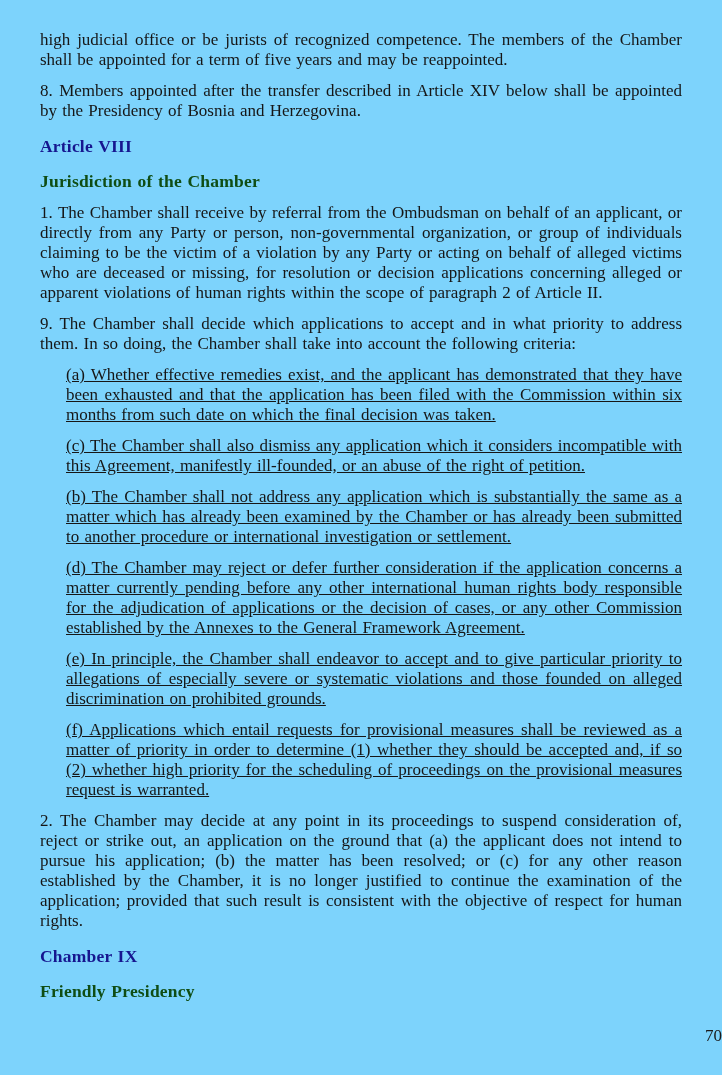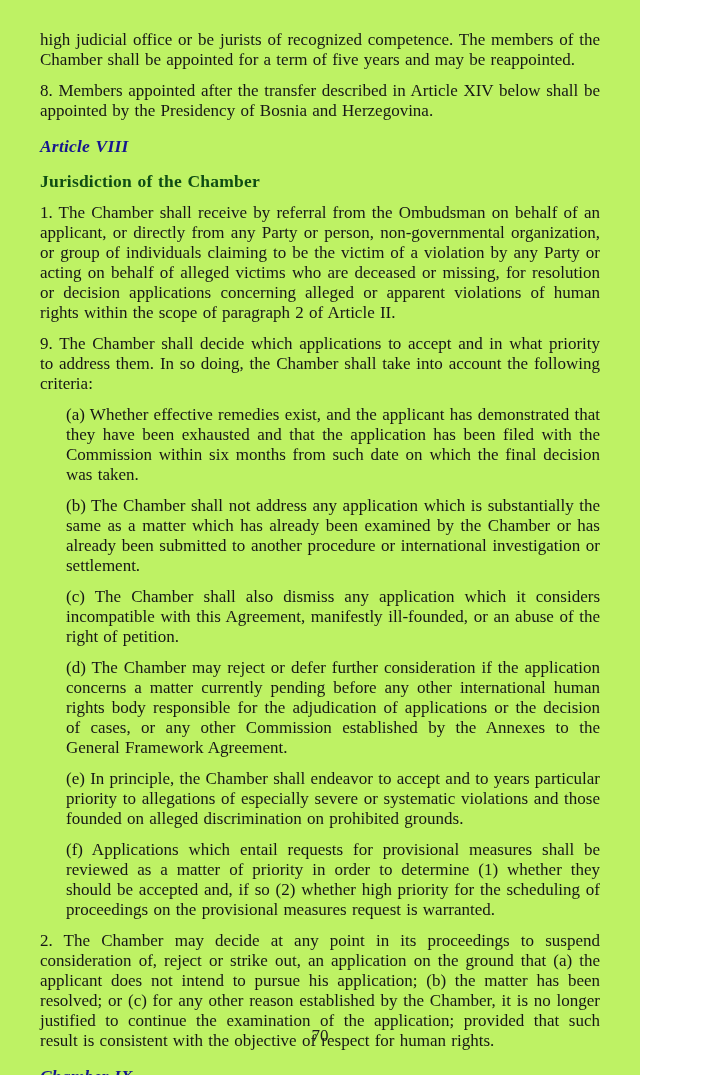--- a/index.html
+++ b/index.html
@@ -2,87 +2,87 @@
 <html style="--article-color: #16168f; --section-color: #0f4d14; --body-color: #161616;"><head>
 <meta charset="utf-8">
 <style>
   html, body {
     margin: 0;
     padding: 0;
     background: #ffffff;
   }
   .page {
     position: relative;
-    width: 640px;
+    width: 722px;
     height: 1075px;
-    background: #bef264;
+    background: #7dd3fc;
     font-family: "Liberation Serif", "DejaVu Serif", serif;
     color: var(--body-color, #161616);
     overflow: hidden;
   }
   .content {
     position: absolute;
     top: 30px;
     left: 40px;
     right: 40px;
   }
   .content p {
     font-size: 17px;
     line-height: 20px;
     margin: 0 0 11px 0;
     text-align: justify;
     word-spacing: 1px;
   }
   .block-body-indent {
     margin-left: 26px !important;
+    text-decoration: underline;
   }
   .block-article-heading,
   .block-section-heading {
     font-weight: bold;
     text-align: left !important;
     margin: 15px 0 12px 0 !important;
     font-size: 17.5px !important;
     letter-spacing: 0.2px;
   }
   .block-article-heading {
     color: var(--article-color, #16168f);
-    font-style: italic;
   }
   .block-section-heading {
     color: var(--section-color, #0f4d14);
   }
   .footer {
     position: absolute;
     left: 0;
     right: 0;
     top: 1026px;
-    text-align: center;
+    text-align: right;
   }
   .pagenum {
     font-size: 17px;
     color: #1a1a1a;
     font-family: "Liberation Serif", "DejaVu Serif", serif;
   }
 </style>
 </head>
 <body>
 
 <div class="page">
   <div class="content">
       <p class="block-body">high judicial office or be jurists of recognized competence. The members of the Chamber shall be appointed for a term of five years and may be reappointed.</p>
       <p class="block-body">8.  Members appointed after the transfer described in Article XIV below shall be appointed by the Presidency of Bosnia and Herzegovina.</p>
       <p class="block-article-heading">Article VIII</p>
       <p class="block-section-heading">Jurisdiction of the Chamber</p>
       <p class="block-body">1.  The Chamber shall receive by referral from the Ombudsman on behalf of an applicant, or directly from any Party or person, non-governmental organization, or group of individuals claiming to be the victim of a violation by any Party or acting on behalf of alleged victims who are deceased or missing, for resolution or decision applications concerning alleged or apparent violations of human rights within the scope of paragraph 2 of Article II.</p>
       <p class="block-body">9.  The Chamber shall decide which applications to accept and in what priority to address them. In so doing, the Chamber shall take into account the following criteria:</p>
       <p class="block-body-indent">(a) Whether effective remedies exist, and the applicant has demonstrated that they have been exhausted and that the application has been filed with the Commission within six months from such date on which the final decision was taken.</p>
+      <p class="block-body-indent">(c) The Chamber shall also dismiss any application which it considers incompatible with this Agreement, manifestly ill-founded, or an abuse of the right of petition.</p>
       <p class="block-body-indent">(b) The Chamber shall not address any application which is substantially the same as a matter which has already been examined by the Chamber or has already been submitted to another procedure or international investigation or settlement.</p>
-      <p class="block-body-indent">(c) The Chamber shall also dismiss any application which it considers incompatible with this Agreement, manifestly ill-founded, or an abuse of the right of petition.</p>
       <p class="block-body-indent">(d) The Chamber may reject or defer further consideration if the application concerns a matter currently pending before any other international human rights body responsible for the adjudication of applications or the decision of cases, or any other Commission established by the Annexes to the General Framework Agreement.</p>
-      <p class="block-body-indent">(e) In principle, the Chamber shall endeavor to accept and to years particular priority to allegations of especially severe or systematic violations and those founded on alleged discrimination on prohibited grounds.</p>
+      <p class="block-body-indent">(e) In principle, the Chamber shall endeavor to accept and to give particular priority to allegations of especially severe or systematic violations and those founded on alleged discrimination on prohibited grounds.</p>
       <p class="block-body-indent">(f) Applications which entail requests for provisional measures shall be reviewed as a matter of priority in order to determine (1) whether they should be accepted and, if so (2) whether high priority for the scheduling of proceedings on the provisional measures request is warranted.</p>
       <p class="block-body">2.  The Chamber may decide at any point in its proceedings to suspend consideration of, reject or strike out, an application on the ground that (a) the applicant does not intend to pursue his application; (b) the matter has been resolved; or (c) for any other reason established by the Chamber, it is no longer justified to continue the examination of the application; provided that such result is consistent with the objective of respect for human rights.</p>
       <p class="block-article-heading">Chamber IX</p>
       <p class="block-section-heading">Friendly Presidency</p>
     </div>
   <div class="footer">
     <span class="pagenum">70</span>
   </div>
 </div>
 

